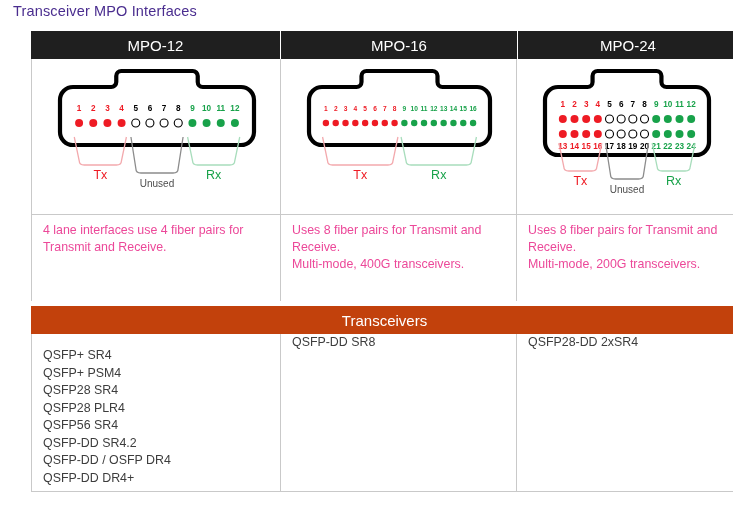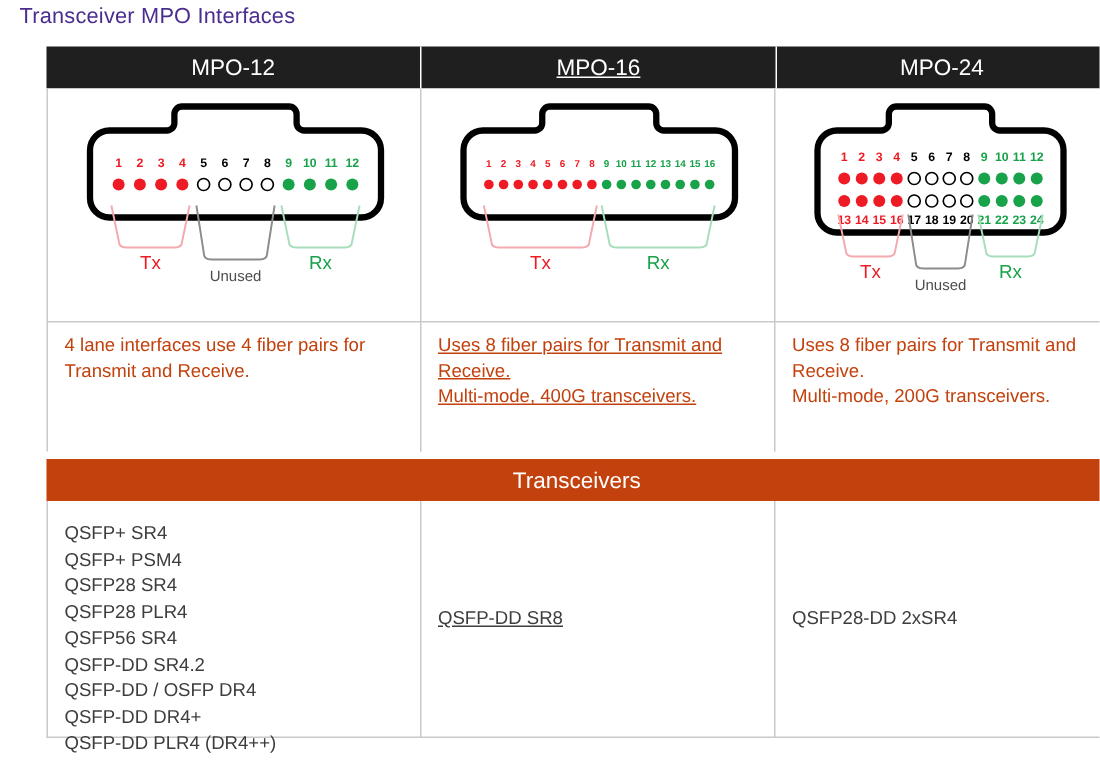--- a/index.html
+++ b/index.html
@@ -45,21 +45,21 @@
     color: #ffffff;
     font-size: 15px;
     display: flex;
     align-items: center;
     justify-content: center;
     box-sizing: border-box;
     border-right: 1px solid #ffffff;
   }
   .hdr-cell:last-child { border-right: none; text-align: right; }
   .c1 { width: 250px; flex: 0 0 250px; }
-  .c2 { width: 237px; flex: 0 0 237px; text-decoration: underline; }
+  .c2 { width: 237px; flex: 0 0 237px; }
   .c3 { width: 220px; flex: 0 0 220px; }
 
   .diag-row, .desc-row, .tx-row {
     display: flex;
   }
   .diag-cell, .desc-cell, .tx-cell {
     box-sizing: border-box;
     border-right: 1px solid #c9c9c9;
     border-left: 1px solid #c9c9c9;
     margin-right: -1px;
@@ -67,21 +67,21 @@
   }
   .diag-cell { height: 155px; position: relative; overflow: hidden; }
   .diag-cell svg { display: block; }
 
   .desc-cell {
     height: 87px;
     padding: 7px 10px 0 11px;
     border-top: 1px solid #c9c9c9;
     font-size: 12.4px;
     line-height: 17.2px;
-    color: #c2410c;
+    color: #ec4899;
   }
   .desc-cell p { margin: 0; }
 
   .band {
     background: #c2410c;
     height: 28px;
     color: #fff;
     font-size: 15px;
     display: flex;
     align-items: center;
@@ -91,21 +91,21 @@
   .tx-cell {
     height: 158px;
     padding: 13px 10px 0 11px;
     font-size: 12.4px;
     line-height: 17.5px;
     color: #3d3d3d;
     border-bottom: 1px solid #c9c9c9;
   }
   .tx-cell.mid, .tx-cell.right {
     display: flex;
-    align-items: center;
+    align-items: flex-start;
     padding-top: 0;
   }
   .tx-list { list-style: none; margin: 0; padding: 0; }
 </style>
 </head>
 <body>
 
 <div class="page">
 
   <div class="page-title">Transceiver MPO Interfaces</div>
@@ -276,21 +276,20 @@
       <div class="tx-cell c1 left">
         <ul class="tx-list">
             <li>QSFP+ SR4</li>
             <li>QSFP+ PSM4</li>
             <li>QSFP28 SR4</li>
             <li>QSFP28 PLR4</li>
             <li>QSFP56 SR4</li>
             <li>QSFP-DD SR4.2</li>
             <li>QSFP-DD / OSFP DR4</li>
             <li>QSFP-DD DR4+</li>
-            <li>QSFP-DD PLR4 (DR4++)</li>
           </ul>
       </div>
       <div class="tx-cell c2 mid">
         <ul class="tx-list">
             <li>QSFP-DD SR8</li>
           </ul>
       </div>
       <div class="tx-cell c3 right">
         <ul class="tx-list">
             <li>QSFP28-DD 2xSR4</li>

